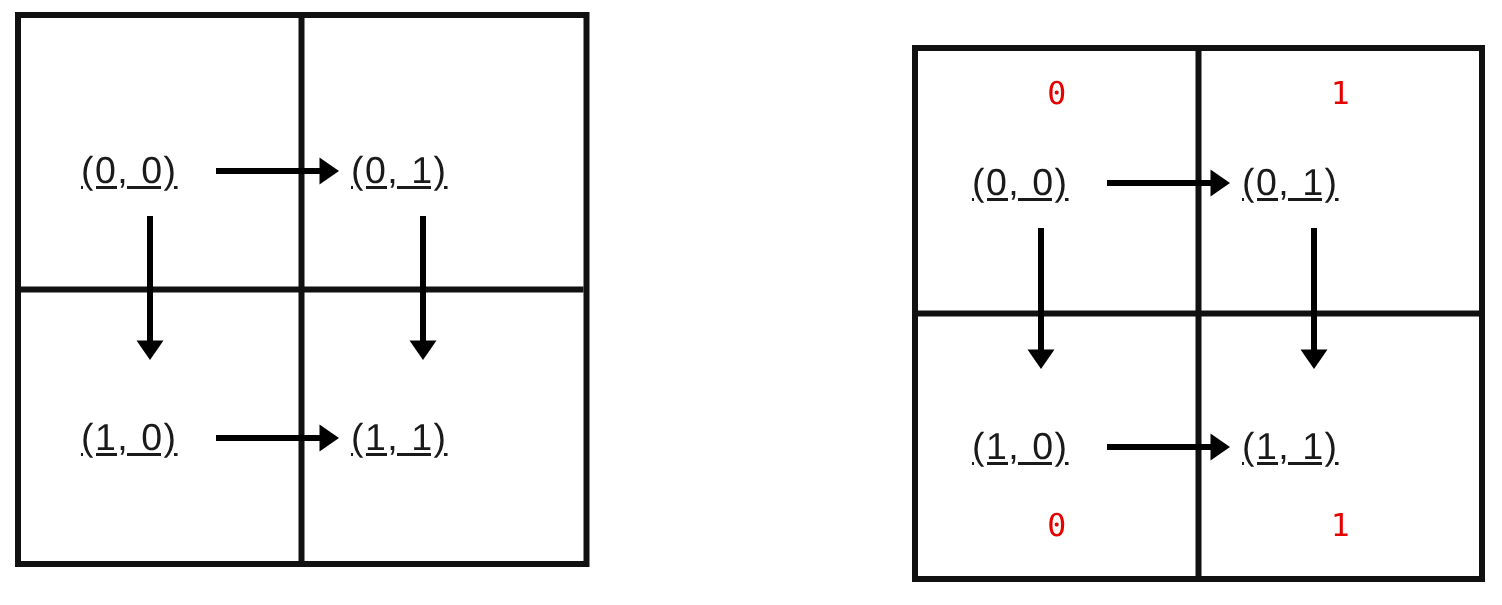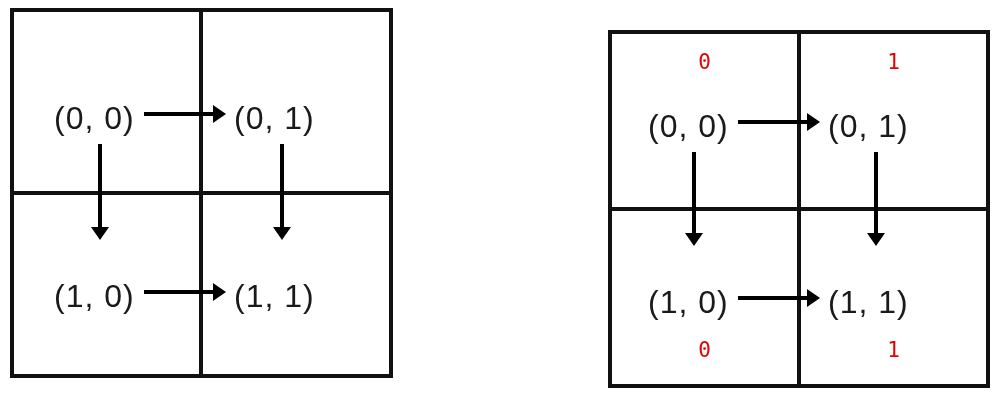--- a/index.html
+++ b/index.html
@@ -30,25 +30,26 @@
   }
   .divider-h {
     position: absolute;
     left: 0;
     right: 0;
     height: 4px;
     background: #111111;
   }
   .coord-label {
     position: absolute;
-    font-size: 32px;
+    font-size: 25px;
     letter-spacing: 1px;
     color: #1a1a1a;
     white-space: nowrap;
     line-height: 1;
+    text-decoration: underline;
   }
   .cell-value {
     position: absolute;
     font-family: "DejaVu Sans Mono", monospace;
     font-size: 21px;
     color: #e60000;
     text-align: center;
     line-height: 1;
   }
   .arrow-h {

